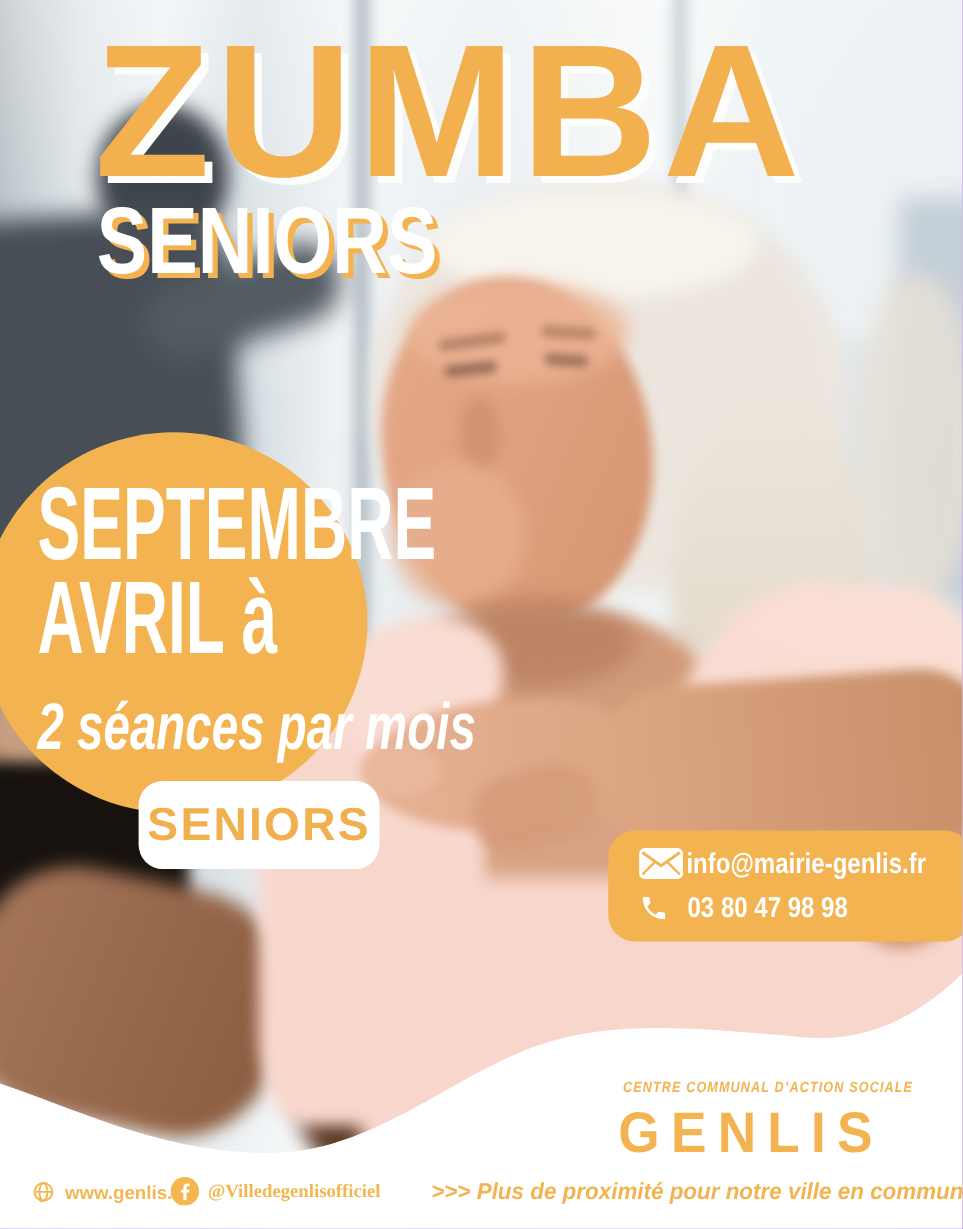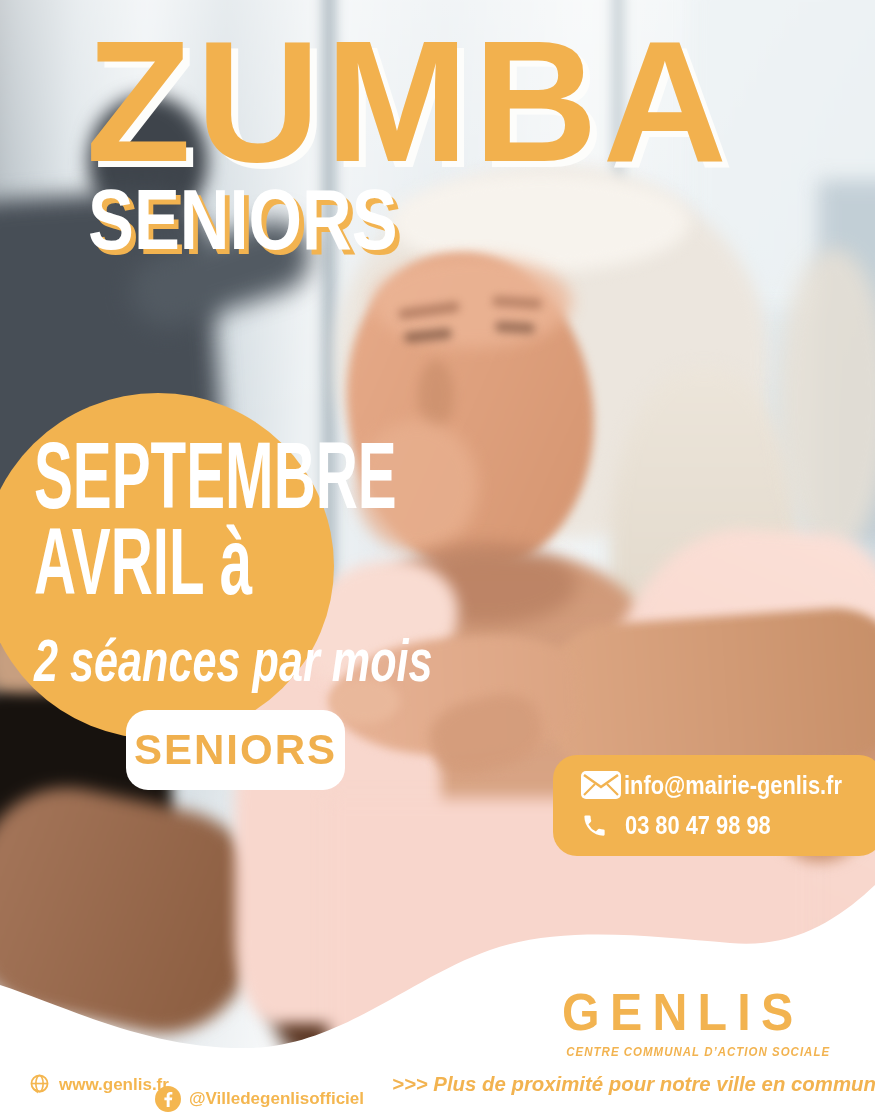--- a/index.html
+++ b/index.html
@@ -179,37 +179,37 @@
       <span class="ico">
         <svg width="27" height="27" viewBox="0 0 24 24" aria-hidden="true">
           <path fill="#ffffff" d="M6.62,10.79a15.05,15.05 0 0,0 6.59,6.59l2.2-2.2a1,1 0 0,1 1.01-.24a11.36,11.36 0 0,0 3.58.57a1,1 0 0,1 1,1V20a1,1 0 0,1-1,1A17,17 0 0,1 3,4A1,1 0 0,1 4,3h3.5a1,1 0 0,1 1,1a11.36,11.36 0 0,0 .57,3.57a1,1 0 0,1-.25,1.02Z"></path>
         </svg>
       </span>
       <span class="contact-text">03 80 47 98 98</span>
     </div>
   </div>
 
   <div class="org-block">
+    <div><span class="org-tagline">CENTRE COMMUNAL D’ACTION SOCIALE</span></div>
     <div><span class="org-name">GENLIS</span></div>
-    <div><span class="org-tagline">CENTRE COMMUNAL D’ACTION SOCIALE</span></div>
   </div>
 
   <div class="footer-bar">
     <div class="footer-item" style="left:28px;top:11px;">
       <span style="display:flex;">
         <svg width="23" height="23" viewBox="0 0 24 24" aria-hidden="true">
           <circle cx="12" cy="11" r="8.4" fill="none" stroke="#F4B64F" stroke-width="1.9"></circle>
           <ellipse cx="12" cy="11" rx="3.8" ry="8.4" fill="none" stroke="#F4B64F" stroke-width="1.7"></ellipse>
           <line x1="3.6" y1="11" x2="20.4" y2="11" stroke="#F4B64F" stroke-width="1.7"></line>
           <path d="M4,15 L10,21.5 L10.8,18.4 L14,19.4 Z" fill="#F4B64F"></path>
         </svg>
       </span>
       <span class="footer-label">www.genlis.fr</span>
     </div>
-    <div class="footer-item" style="left:155px;top:24px;">
+    <div class="footer-item" style="left:155px;top:8px;font-family:Liberation Serif, serif;">
       <span style="display:flex;">
         <svg width="26" height="26" viewBox="0 0 26 26" aria-hidden="true">
           <circle cx="13" cy="13" r="13" fill="#F4B64F"></circle>
           <path d="M14.6,21 L14.6,14.2 L16.9,14.2 L17.25,11.5 L14.6,11.5 L14.6,9.8 C14.6,9 14.85,8.5 15.95,8.5 L17.35,8.5 L17.35,6.1 C17.1,6.07 16.25,6 15.25,6 C13.15,6 11.7,7.3 11.7,9.6 L11.7,11.5 L9.4,11.5 L9.4,14.2 L11.7,14.2 L11.7,21 Z" fill="#ffffff"></path>
         </svg>
       </span>
       <span class="footer-label">@Villedegenlisofficiel</span>
     </div>
     <span class="slogan">&gt;&gt;&gt; Plus de proximité pour notre ville en commun</span>
   </div>

